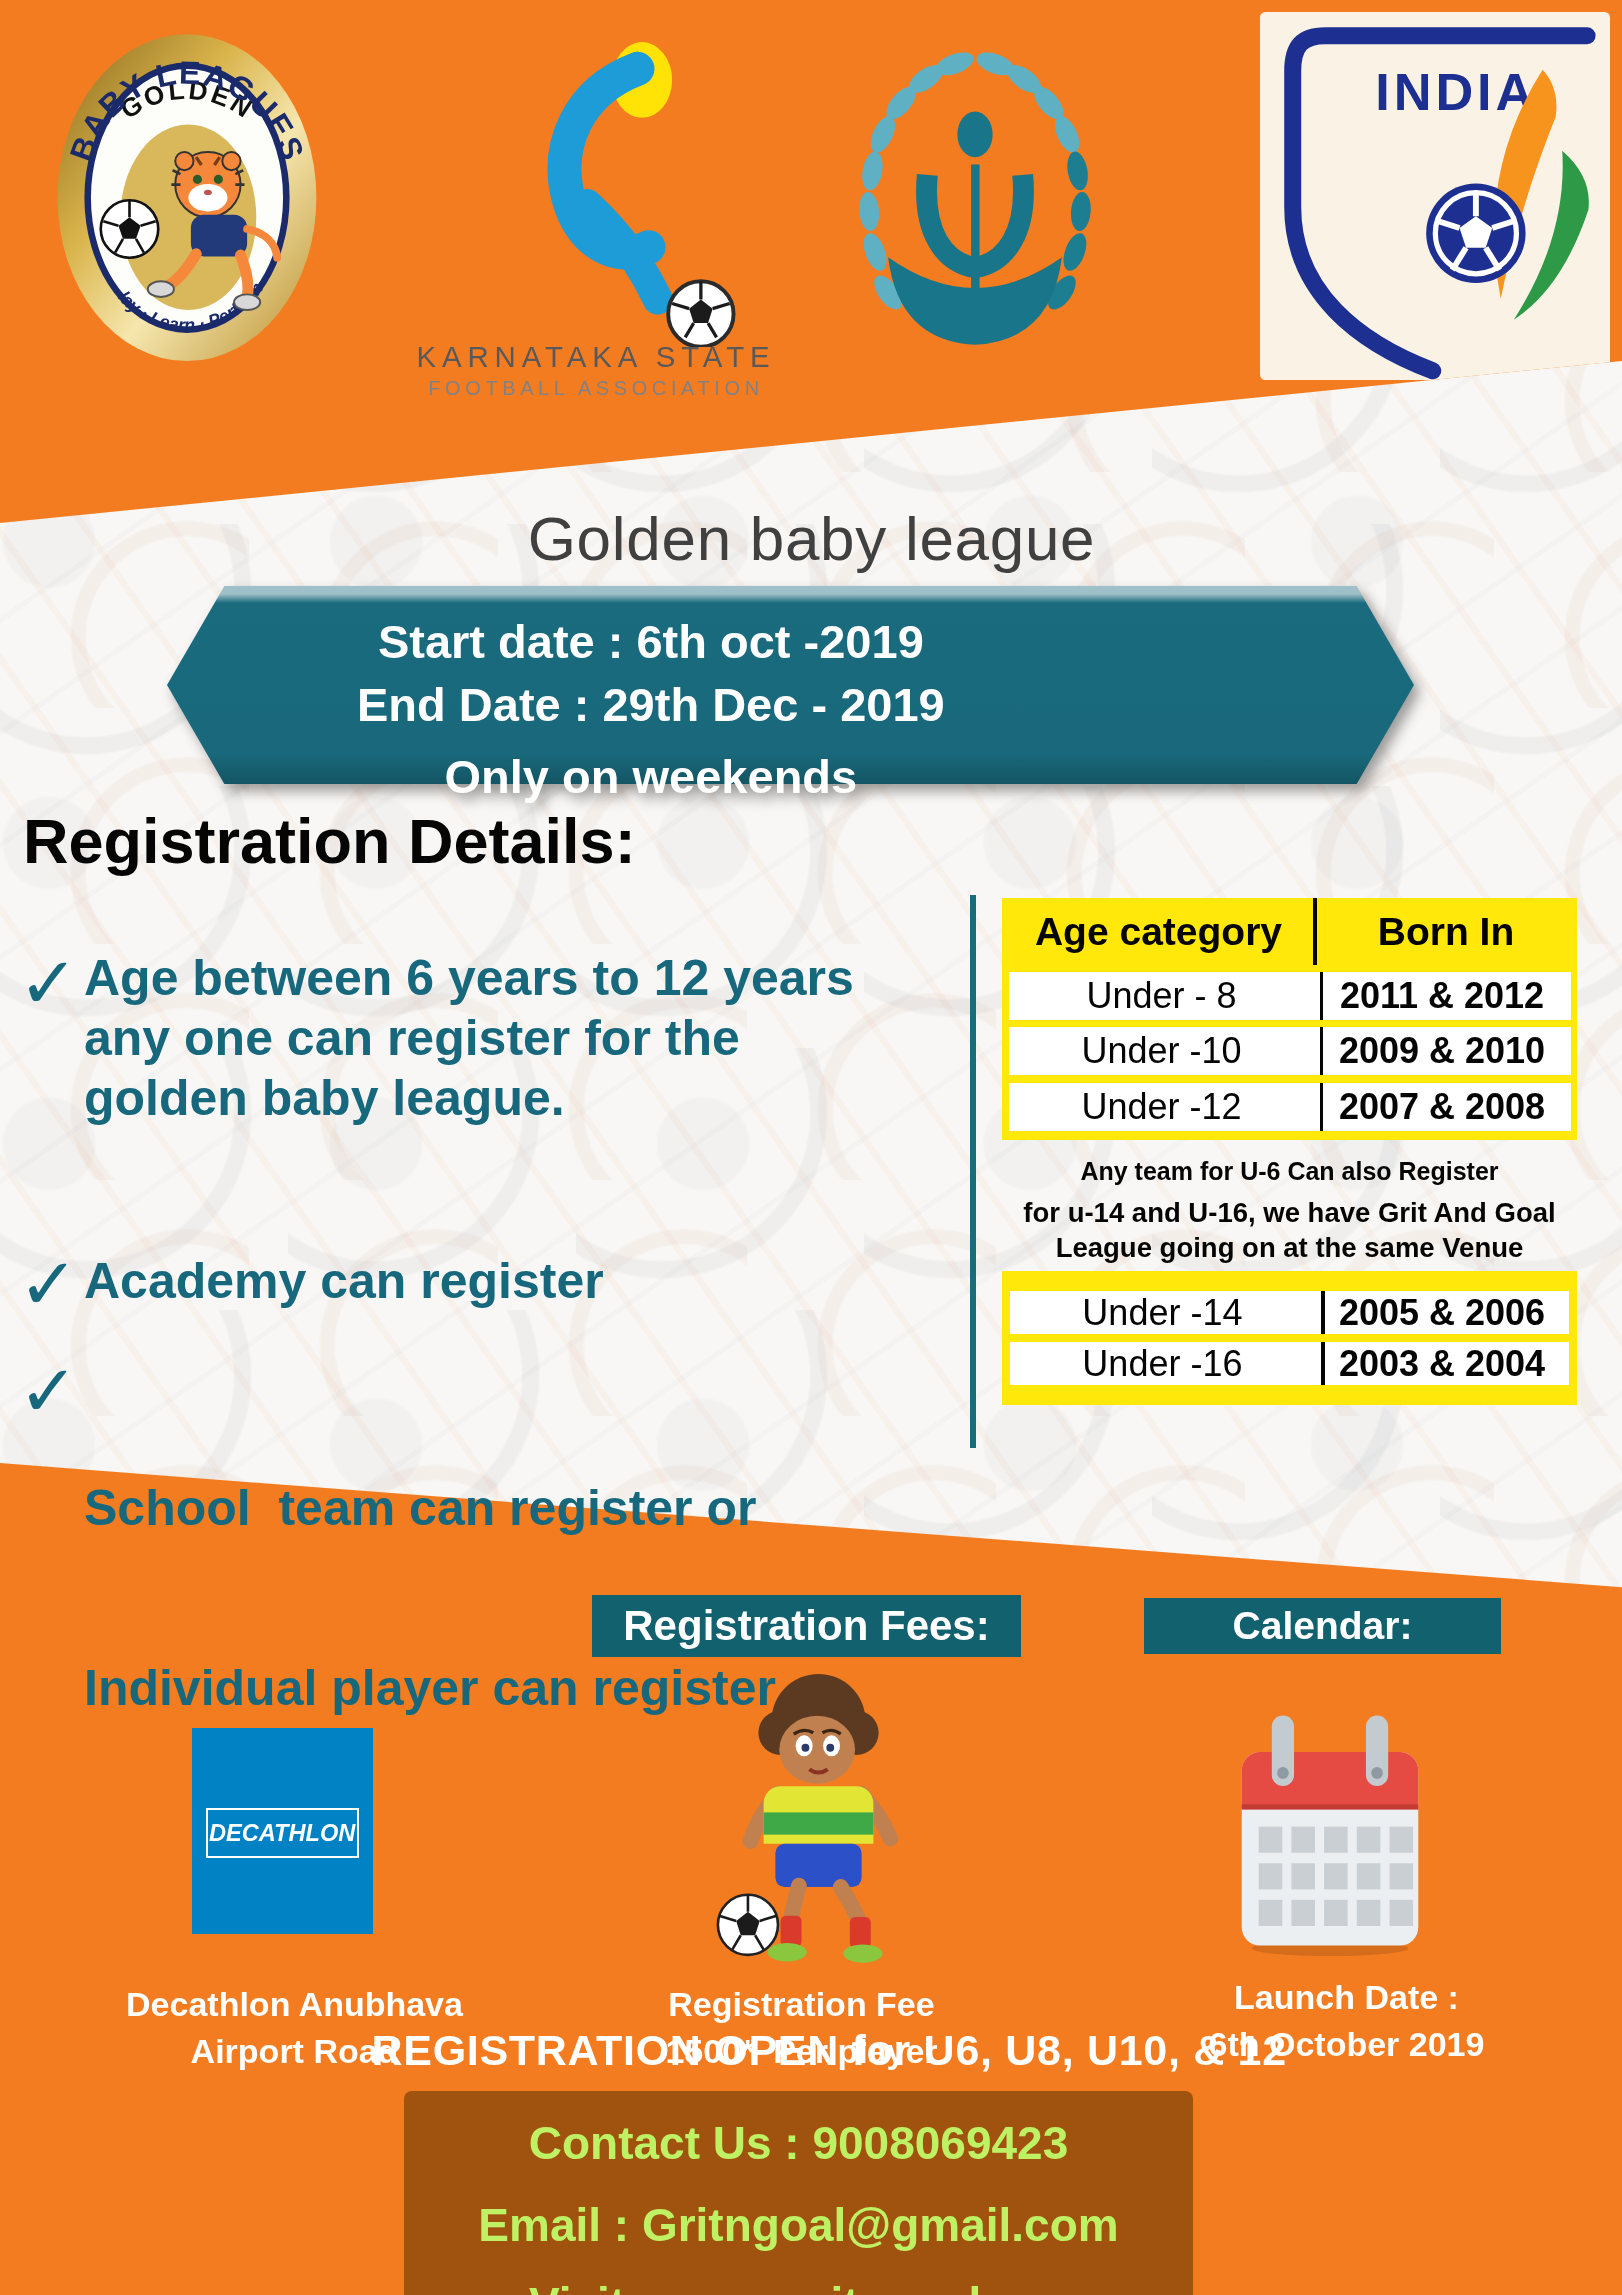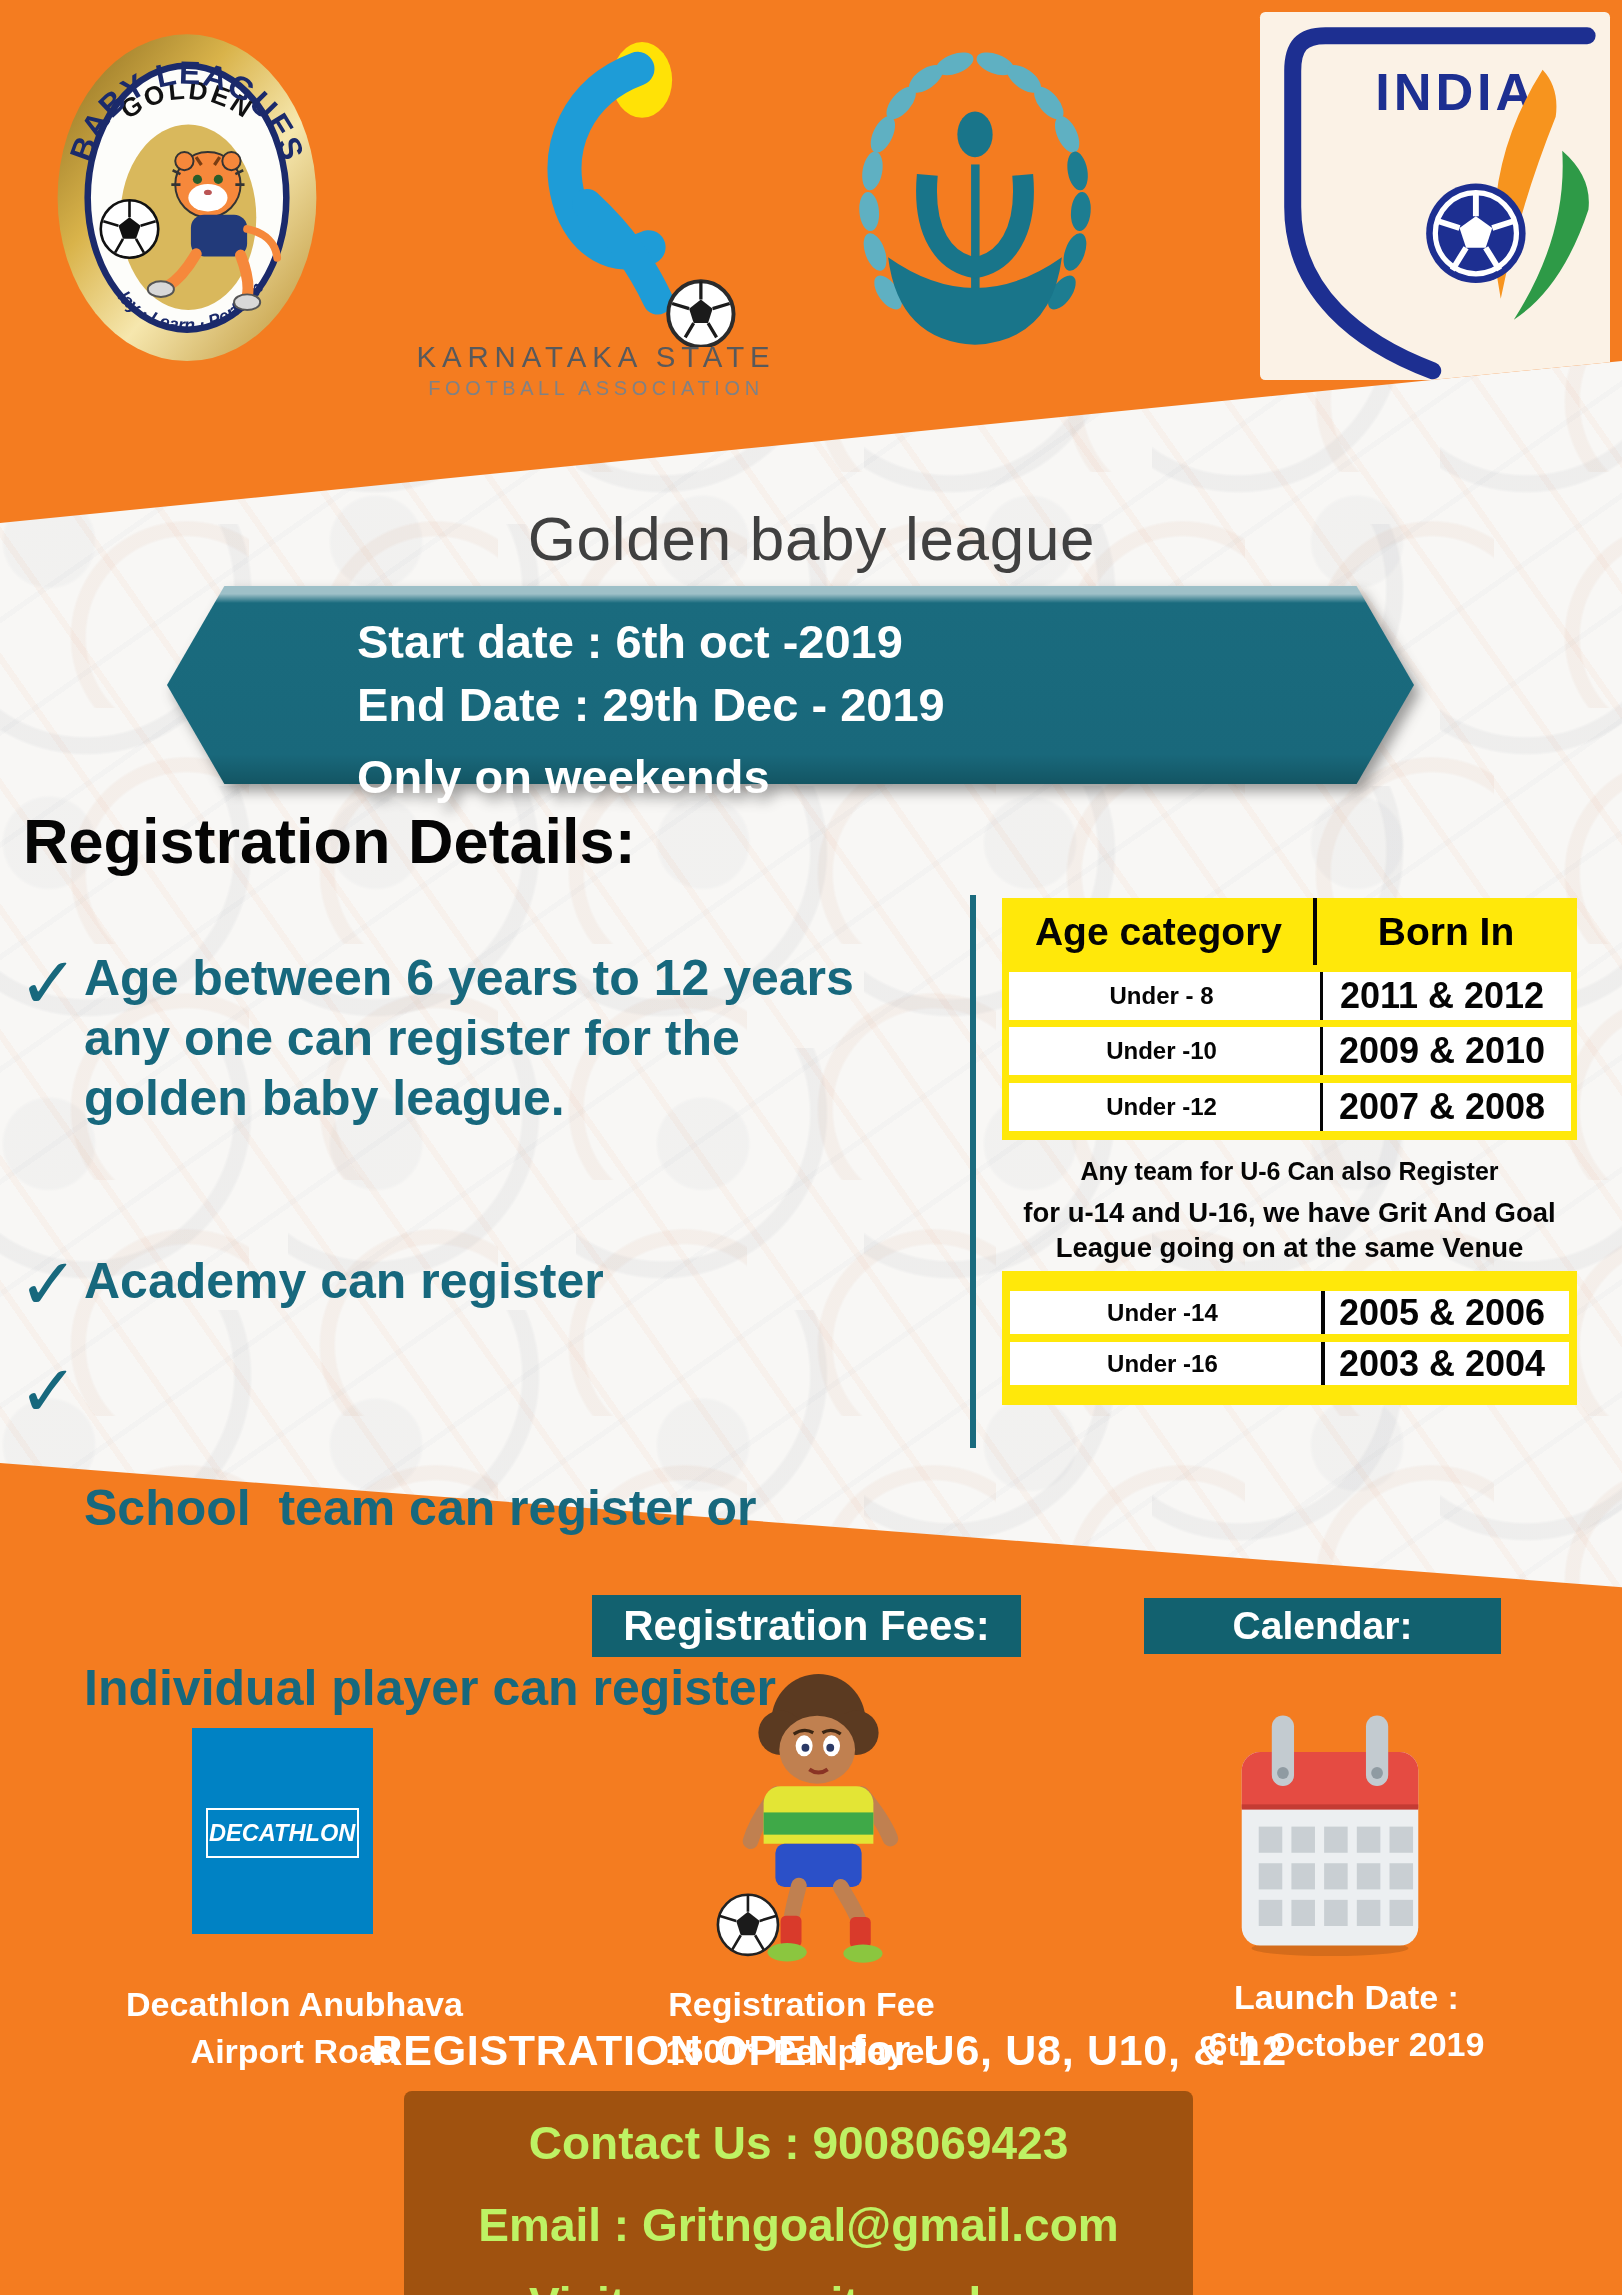--- a/index.html
+++ b/index.html
@@ -28,39 +28,39 @@
   
   .poster-title{left:0;top:503px;width:1623px;text-align:center;font-size:62px;font-weight:normal;
     color:#404040;z-index:2;letter-spacing:0.7px;}
 
   
   .banner-wrap{left:167px;top:586px;width:1247px;height:198px;z-index:2;
     filter:drop-shadow(6.5px 7.9px 6.5px rgba(40,40,40,.45));}
   .banner{width:100%;height:100%;
     background:linear-gradient(180deg,#9ec0c8 0,#9ec0c8 7.9px,#1A6B7E 17px,#19687b 85%,#135563 100%);
     clip-path:polygon(0 50%,4.6% 0,95.4% 0,100% 50%,95.4% 100%,4.6% 100%);}
-  .banner-text{position:absolute;left:190px;top:23.6px;color:#fff;font-weight:bold;font-size:47px;z-index:3;}
+  .banner-text{position:absolute;left:190px;top:23.6px;color:#fff;font-weight:bold;font-size:47px;z-index:3;text-align:center;}
   .banner-text .bl{height:63px;line-height:63px;}
   .banner-text .bl3{margin-top:9.2px;}
 
   
   .section-heading{left:23px;top:805px;font-size:63px;font-weight:bold;color:#050505;z-index:2;}
   .check-item{z-index:2;color:#17687D;font-weight:bold;font-size:50px;line-height:60px;}
   .check-glyph{z-index:2;color:#17687D;font-weight:bold;font-size:72px;}
 
   
   .v-divider{left:970px;top:895px;width:5.9px;height:553px;background:#1A6B7E;z-index:2;}
 
   
   .age-table{left:1002px;top:898px;width:575px;background:#FFE80A;z-index:2;padding-bottom:9.2px;}
   .age-table .hdr{position:relative;height:67px;display:flex;}
   .age-table .hdr .c1{width:313px;line-height:67px;text-align:center;font-size:39px;font-weight:bold;color:#050505;}
   .age-table .hdr .c2{width:262px;line-height:67px;text-align:center;font-size:39px;font-weight:bold;color:#000000;}
   .age-row{position:relative;height:48px;background:#fff;margin:7.2px 6.5px 0 6.5px;display:flex;}
-  .age-row .c1{width:306px;line-height:48px;text-align:center;font-size:24px;font-weight:bold;color:#050505;}
+  .age-row .c1{width:306px;line-height:48px;text-align:center;font-size:36px;font-weight:normal;color:#050505;}
   .age-row .c2{width:255px;line-height:48px;text-align:center;font-size:36px;font-weight:bold;color:#050505;}
   .col-line{position:absolute;left:311px;top:0;width:3.9px;height:100%;background:#050505;}
 
   .note1{left:1002px;top:1157px;width:575px;text-align:center;font-size:25px;font-weight:bold;color:#050505;z-index:2;}
   .note2{left:989px;top:1195px;width:601px;text-align:center;font-size:27.5px;font-weight:bold;color:#050505;line-height:35px;z-index:2;}
 
   .extra-table{left:1002px;top:1271px;width:575px;background:#FFE80A;z-index:2;padding:20px 0;}
   .extra-table .age-row{margin:0 7.9px;}
   .extra-table .age-row + .age-row{margin-top:7.9px;}
   .extra-table .age-row{height:43px;}

